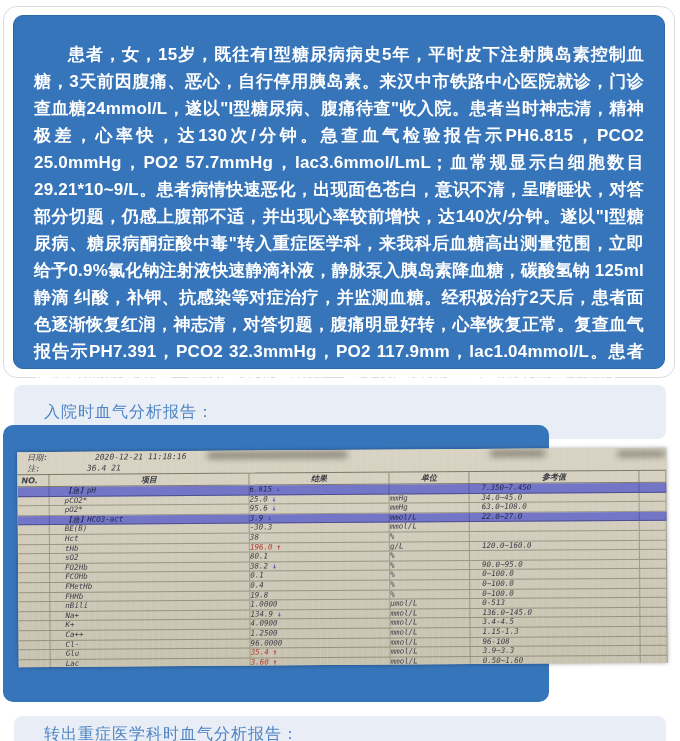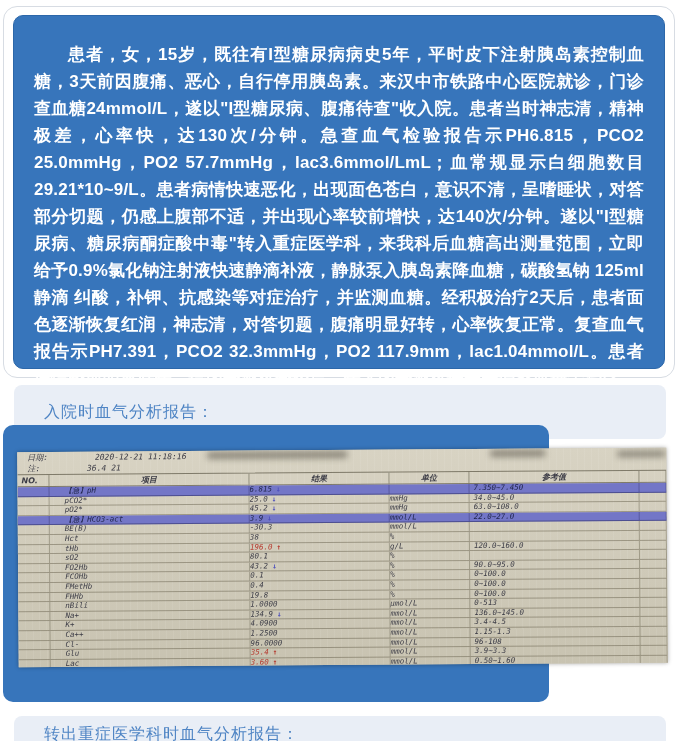--- a/index.html
+++ b/index.html
@@ -71,21 +71,21 @@
   .thead .hcell.no{text-align:left;padding-left:4px;}
   .tbody{flex:1;display:flex;flex-direction:column;}
   .trow{flex:1;min-height:0;border-bottom:1px solid rgba(90,85,65,.45);}
   .tcell{
     font-size:7.5px;line-height:8.6px;overflow:hidden;white-space:nowrap;
     border-right:1px solid rgba(90,85,65,.40);
   }
   .tcell.item{padding-left:15px;}
   .tcell.result{}
   .tcell.unit{padding-left:0;}
-  .tcell.ref{padding-left:4px;}
+  .tcell.ref{padding-left:12px;}
   .trow.hl{background:#7376c7;border-bottom-color:rgba(40,40,90,.5);}
   .trow.hl .tcell{color:#20264d;border-right-color:rgba(40,40,90,.35);}
   .arrow{margin-left:4px;font-weight:bold;}
   .arrow.down{color:#4e50bb;}
   .arrow.up{color:#b5392e;}
   .red{color:#b5392e;}
 </style>
 </head>
 <body>
 
@@ -133,21 +133,21 @@
           <div class="tcell no"></div>
           <div class="tcell item">pCO2*</div>
           <div class="tcell result"><span>25.0</span><span class="arrow down">↓</span></div>
           <div class="tcell unit">mmHg</div>
           <div class="tcell ref">34.0~45.0</div>
           <div class="tcell margin"></div>
         </div>
         <div class="trow">
           <div class="tcell no"></div>
           <div class="tcell item">pO2*</div>
-          <div class="tcell result"><span>45.2</span><span class="arrow down">↓</span></div>
+          <div class="tcell result"><span>95.6</span><span class="arrow down">↓</span></div>
           <div class="tcell unit">mmHg</div>
           <div class="tcell ref">63.0~108.0</div>
           <div class="tcell margin"></div>
         </div>
         <div class="trow hl">
           <div class="tcell no"></div>
           <div class="tcell item">【急】HCO3-act</div>
           <div class="tcell result"><span>3.9</span><span class="arrow down">↓</span></div>
           <div class="tcell unit">mmol/L</div>
           <div class="tcell ref">22.0~27.0</div>
@@ -181,21 +181,21 @@
           <div class="tcell no"></div>
           <div class="tcell item">sO2</div>
           <div class="tcell result"><span>80.1</span></div>
           <div class="tcell unit">%</div>
           <div class="tcell ref"></div>
           <div class="tcell margin"></div>
         </div>
         <div class="trow">
           <div class="tcell no"></div>
           <div class="tcell item">FO2Hb</div>
-          <div class="tcell result"><span>43.2</span><span class="arrow down">↓</span></div>
+          <div class="tcell result"><span>38.2</span><span class="arrow down">↓</span></div>
           <div class="tcell unit">%</div>
           <div class="tcell ref">90.0~95.0</div>
           <div class="tcell margin"></div>
         </div>
         <div class="trow">
           <div class="tcell no"></div>
           <div class="tcell item">FCOHb</div>
           <div class="tcell result"><span>0.1</span></div>
           <div class="tcell unit">%</div>
           <div class="tcell ref">0~100.0</div>

